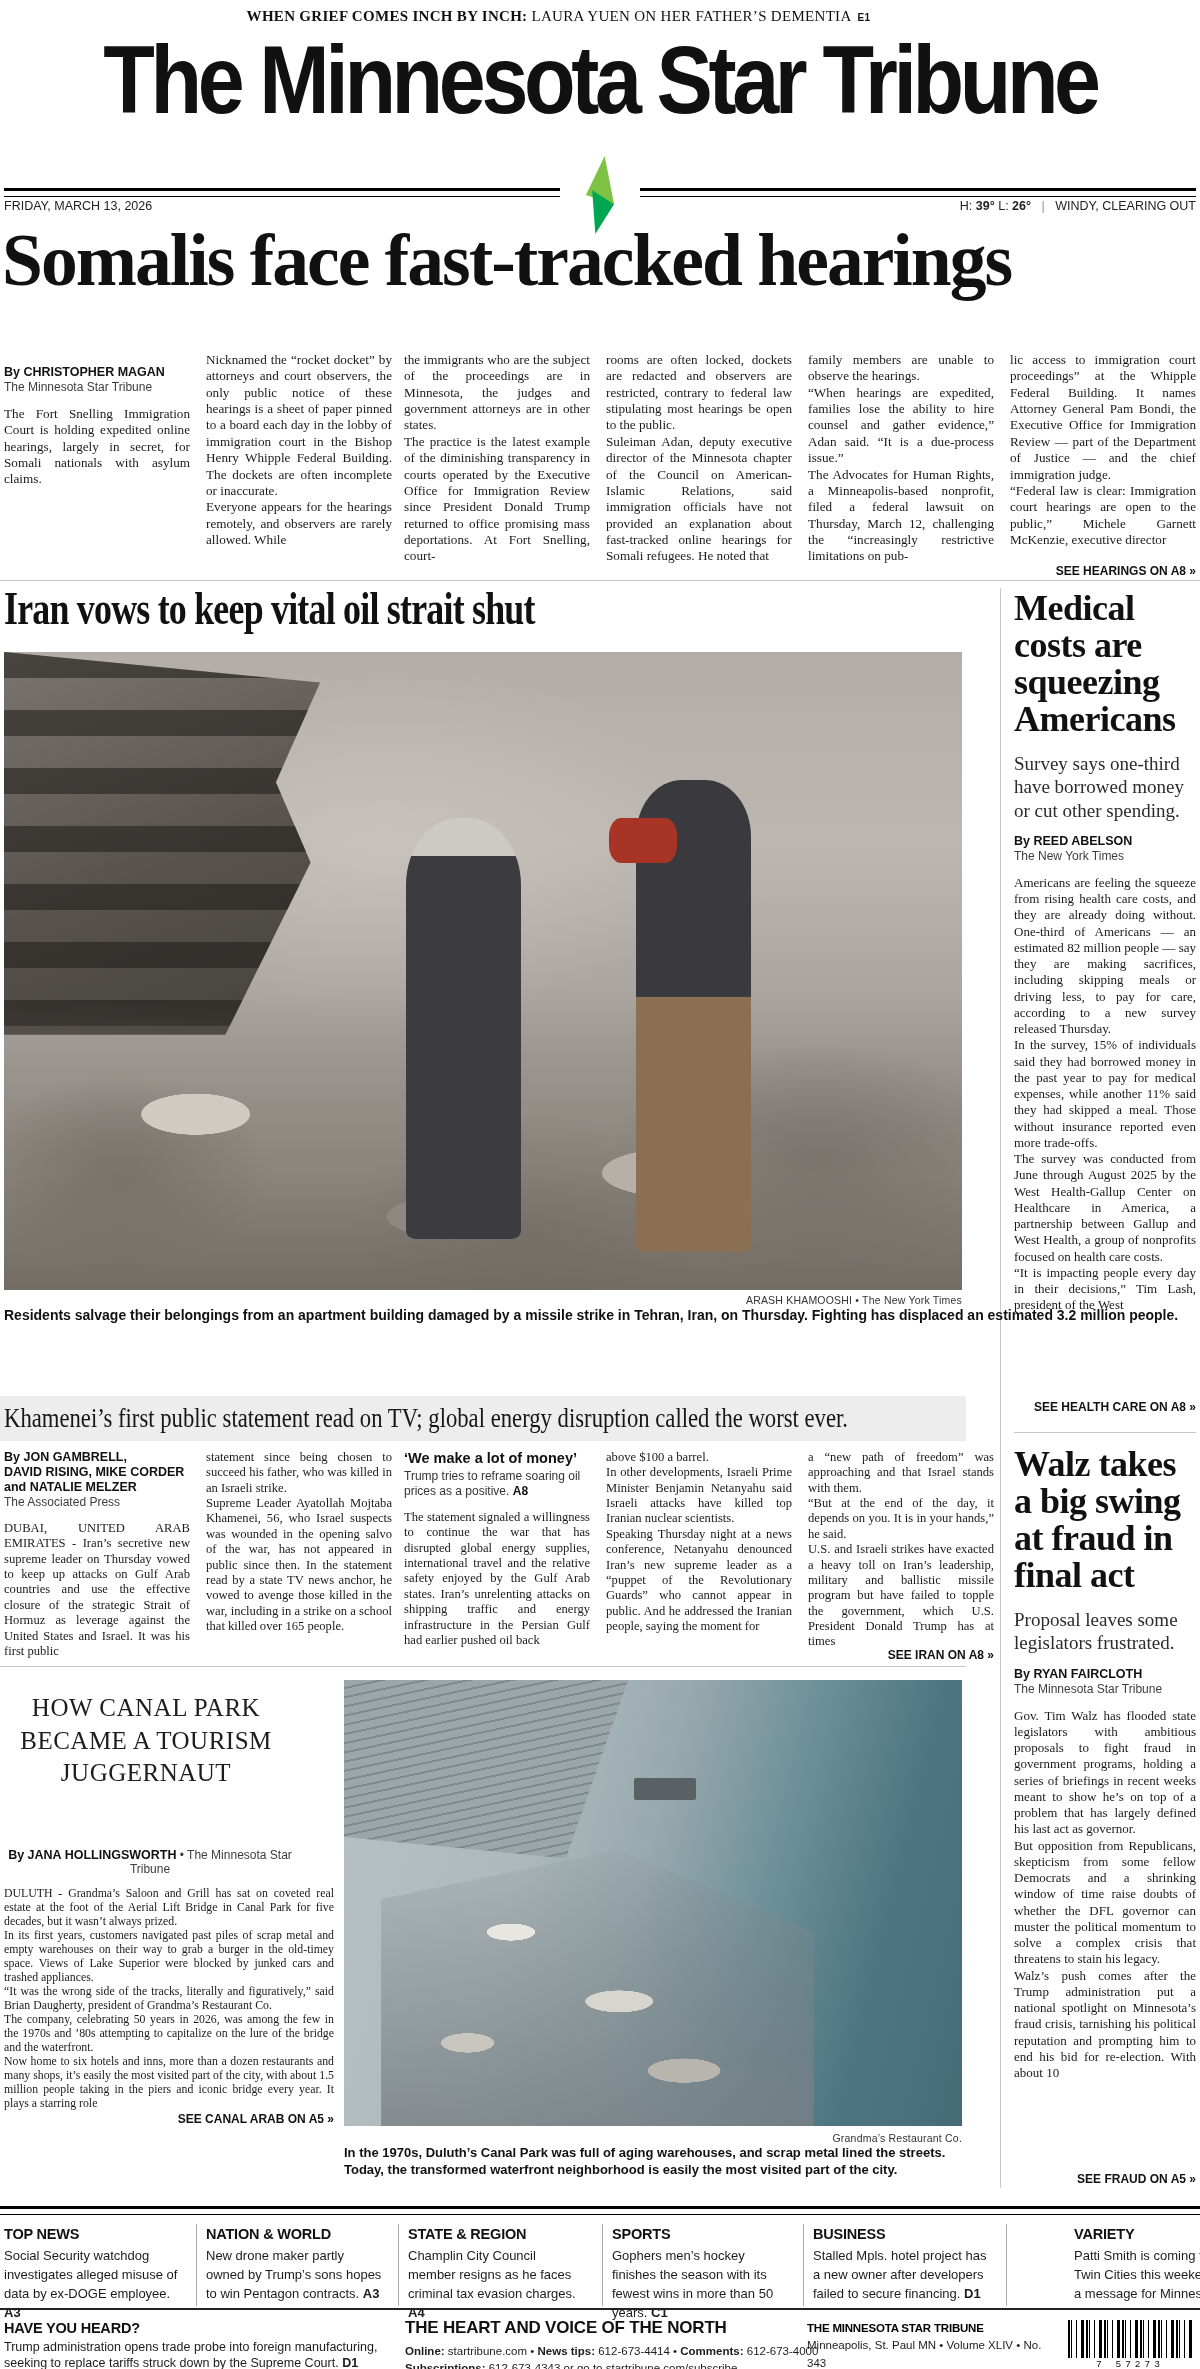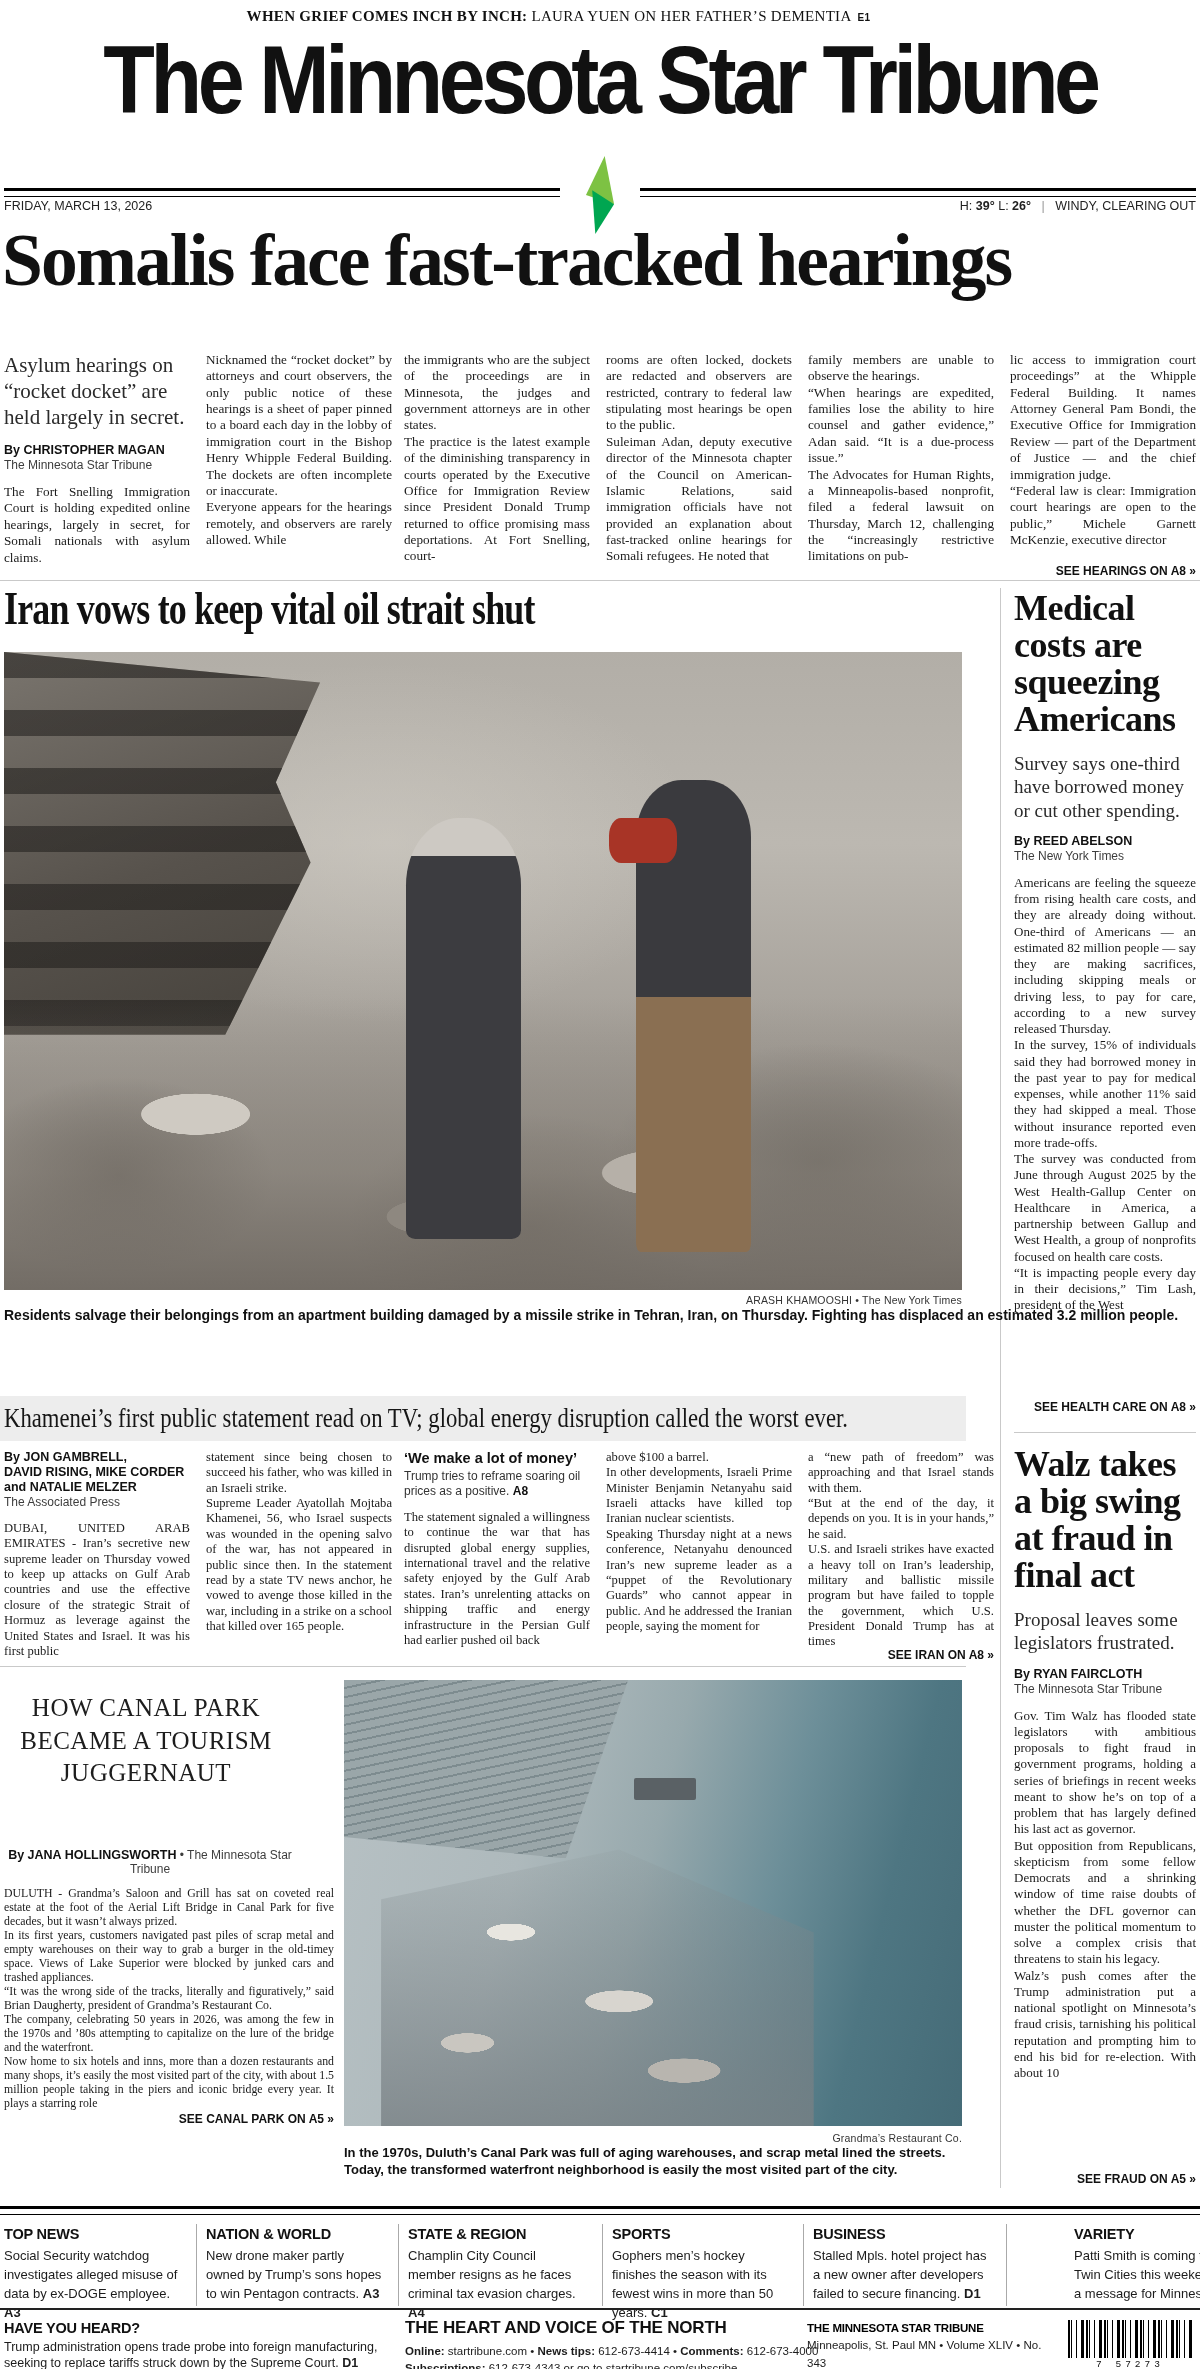--- a/index.html
+++ b/index.html
@@ -167,21 +167,20 @@
       <span>L:</span>
       <b>26°</b>
       <span class="pipe">|</span>
       <span>WINDY, CLEARING OUT</span>
     </span>
   </div>
 
   <div class="abs h-lead">Somalis face fast-tracked hearings</div>
   <div class="abs lead-cols">
     <div class="ncol" style="left:4px;">
-      <div class="deck">Asylum hearings on “rocket docket” are held largely in secret.</div>
       <div class="byline">By CHRISTOPHER MAGAN</div>
       <div class="byorg">The Minnesota Star Tribune</div>
       <div class="body">The Fort Snelling Immigration Court is holding expedited online hearings, largely in secret, for Somali nationals with asylum claims.</div>
     </div>
     <div class="ncol" style="left:206px;">
       <div class="body first">Nicknamed the “rocket docket” by attorneys and court observers, the only public notice of these hearings is a sheet of paper pinned to a board each day in the lobby of immigration court in the Bishop Henry Whipple Federal Building. The dockets are often incomplete or inaccurate.
 Everyone appears for the hearings remotely, and observers are rarely allowed. While</div>
     </div>
     <div class="ncol" style="left:404px;">
       <div class="body first">the immigrants who are the subject of the proceedings are in Minnesota, the judges and government attorneys are in other states.
@@ -285,21 +284,21 @@
   <div class="abs canal-h">HOW CANAL PARK BECAME A TOURISM JUGGERNAUT</div>
   <div class="abs canal-by">
     <b>By JANA HOLLINGSWORTH</b><span> • </span><span>The Minnesota Star Tribune</span>
   </div>
   <div class="abs canal-body">
     <div class="body first">DULUTH - Grandma’s Saloon and Grill has sat on coveted real estate at the foot of the Aerial Lift Bridge in Canal Park for five decades, but it wasn’t always prized.
 In its first years, customers navigated past piles of scrap metal and empty warehouses on their way to grab a burger in the old-timey space. Views of Lake Superior were blocked by junked cars and trashed appliances.
 “It was the wrong side of the tracks, literally and figuratively,” said Brian Daugherty, president of Grandma’s Restaurant Co.
 The company, celebrating 50 years in 2026, was among the few in the 1970s and ’80s attempting to capitalize on the lure of the bridge and the waterfront.
 Now home to six hotels and inns, more than a dozen restaurants and many shops, it’s easily the most visited part of the city, with about 1.5 million people taking in the piers and iconic bridge every year. It plays a starring role</div>
-    <div class="cont">SEE CANAL PARK ON A5 »</div>
+    <div class="cont">SEE CANAL ARAB ON A5 »</div>
   </div>
   <div class="abs photo-canal">
     <div class="cnl-docks"></div>
     <div class="cnl-city"></div>
     <div class="cnl-bridge"></div>
   </div>
   <div class="abs credit credit-canal">Grandma’s Restaurant Co.</div>
   <div class="abs caption-canal">In the 1970s, Duluth’s Canal Park was full of aging warehouses, and scrap metal lined the streets. Today, the transformed waterfront neighborhood is easily the most visited part of the city.</div>
 
   <div class="abs drule f-druletop"></div>

